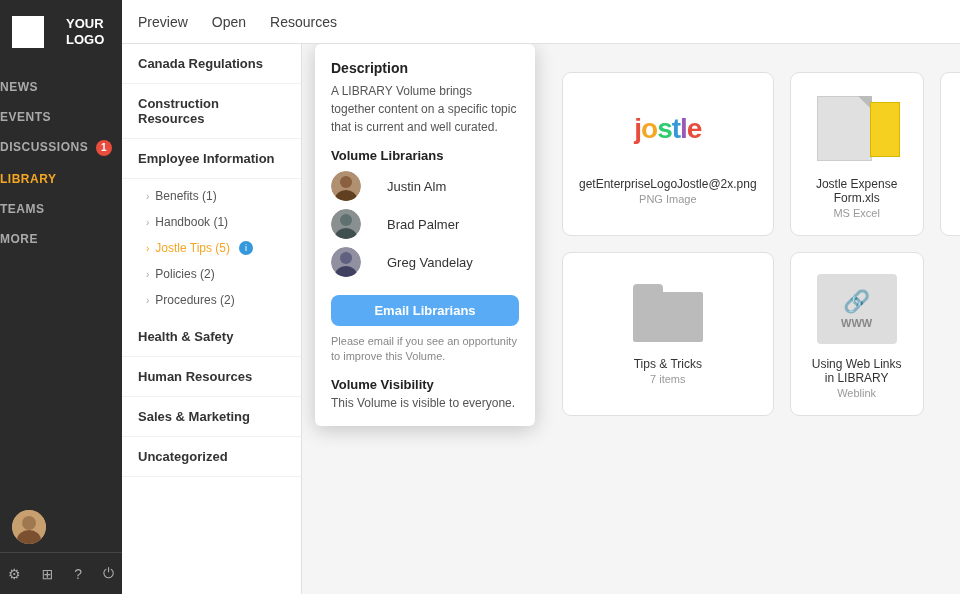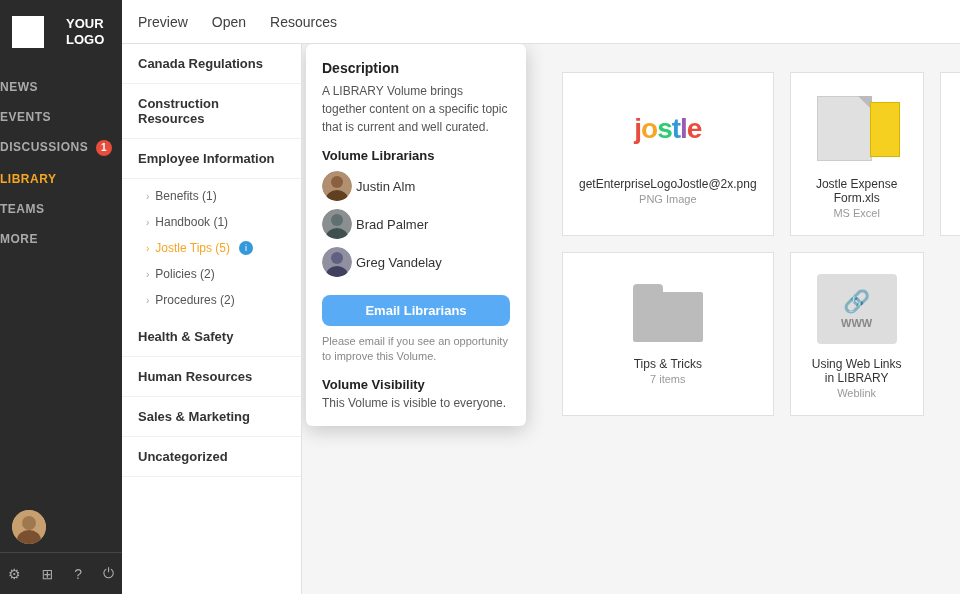--- a/index.html
+++ b/index.html
@@ -153,21 +153,21 @@
     }
     .file-grid {
       display: grid;
       grid-template-columns: repeat(3, 1fr);
       gap: 16px;
       padding-top: 8px;
     }
     .file-card {
       background: white;
       border: 1px solid #e0e0e0;
-      border-radius: 0;
+      border-radius: 9px;
       padding: 16px;
       display: flex;
       flex-direction: column;
       align-items: center;
       cursor: pointer;
     }
     .file-thumb {
       width: 100px;
       height: 80px;
       display: flex;
@@ -252,21 +252,21 @@
     }
     .link-icon {
       font-size: 22px;
       color: #aaa;
     }
 
     
     .popup {
       position: absolute;
       top: 0;
-      left: 4px;
+      left: 13px;
       width: 220px;
       background: white;
       border-radius: 6px;
       box-shadow: 0 4px 20px rgba(0,0,0,0.2);
       padding: 16px;
       z-index: 100;
     }
     .popup-title {
       font-size: 14px;
       font-weight: 700;
@@ -281,21 +281,21 @@
     }
     .popup-section-title {
       font-size: 13px;
       font-weight: 700;
       color: #222;
       margin-bottom: 8px;
     }
     .librarian-item {
       display: flex;
       align-items: center;
-      gap: 4px;
+      gap: 26px;
       margin-bottom: 8px;
     }
     .librarian-name {
       font-size: 13px;
       color: #333;
     }
     .email-btn {
       background: #5aabf5;
       color: white;
       border: none;

